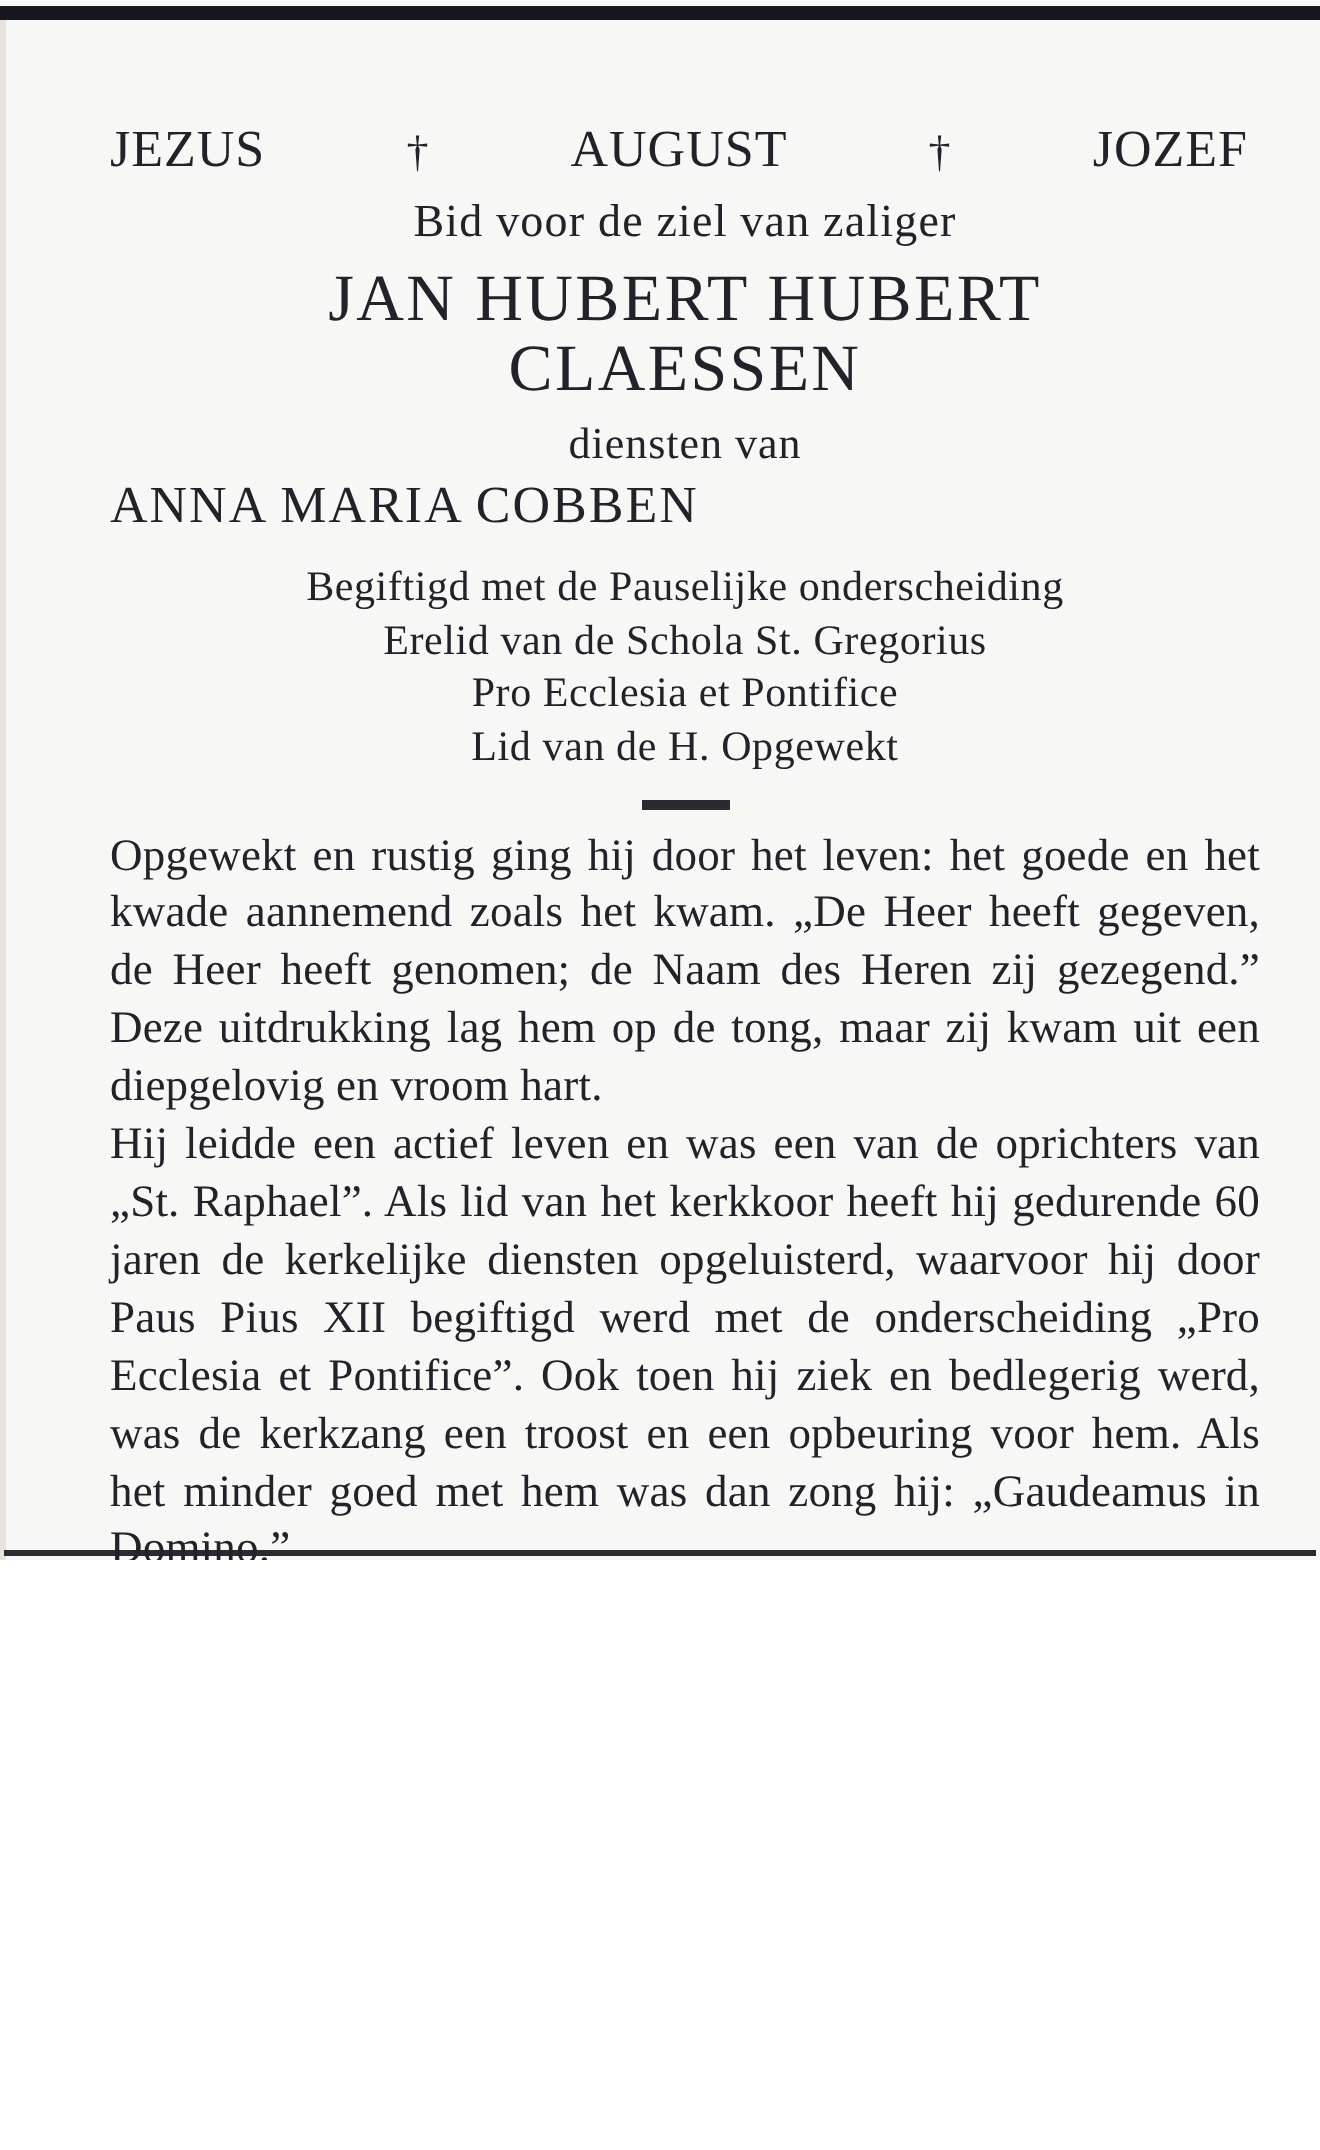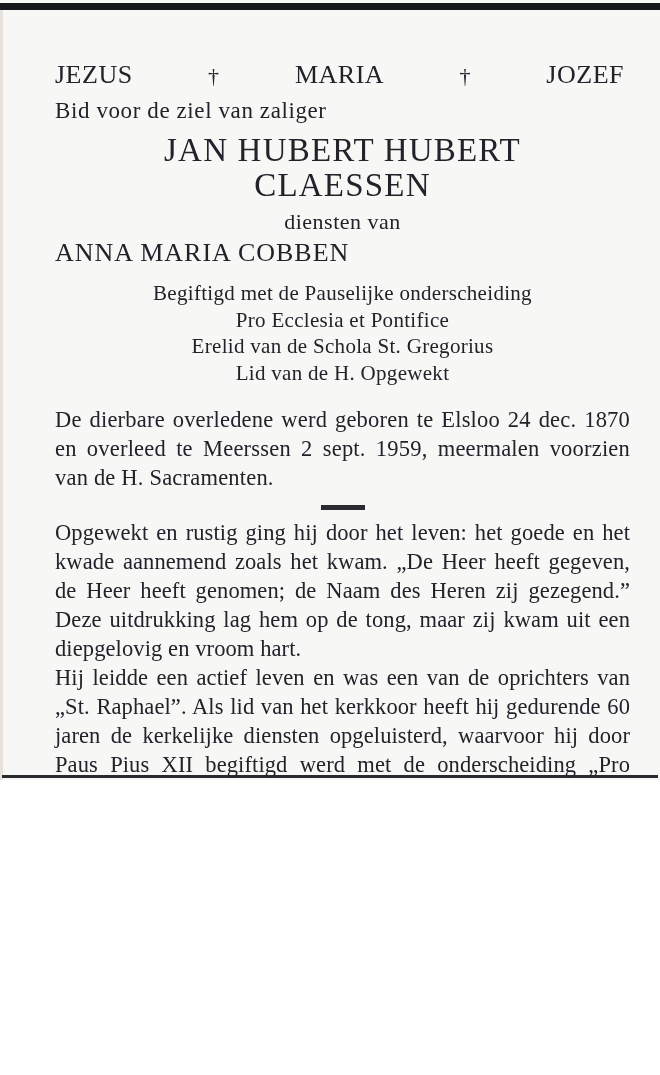--- a/index.html
+++ b/index.html
@@ -66,21 +66,21 @@
     padding: 0 6px 0 0;
     font-size: 26px;
     letter-spacing: 0.5px;
   }
   .jmj .cross {
     font-size: 22px;
     line-height: 1;
   }
 
   .subtitle-bid {
-    text-align: left;
+    text-align: center;
     font-size: 23px;
     margin-top: 8px;
     letter-spacing: 0.6px;
   }
 
   .deceased-name {
     text-align: center;
     font-size: 33px;
     line-height: 1.06;
     margin-top: 9px;
@@ -146,43 +146,42 @@
 
   <div class="scan-edge-top"></div>
   <div class="scan-edge-left"></div>
   <div class="scan-edge-bottom"></div>
 
   <div class="content">
 
     <div class="jmj">
       <span>JEZUS</span>
       <span class="cross">†</span>
-      <span>MARIA</span>
+      <span>AUGUST</span>
       <span class="cross">†</span>
       <span>JOZEF</span>
     </div>
 
     <div class="subtitle-bid">Bid voor de ziel van zaliger</div>
 
     <div class="deceased-name">
       <div>JAN HUBERT HUBERT</div>
       <div>CLAESSEN</div>
     </div>
 
     <div class="relation">diensten van</div>
     <div class="spouse-name">ANNA MARIA COBBEN</div>
 
     <div class="honours">
       <div>Begiftigd met de Pauselijke onderscheiding</div>
+      <div>Erelid van de Schola St. Gregorius</div>
       <div>Pro Ecclesia et Pontifice</div>
-      <div>Erelid van de Schola St. Gregorius</div>
       <div>Lid van de H. Opgewekt</div>
     </div>
 
-    <div class="vitals">De dierbare overledene werd geboren te Elsloo 24 dec. 1870 en overleed te Meerssen 2 sept. 1959, meermalen voorzien van de H. Sacramenten.</div>
 
     <div class="rule-short"></div>
 
     <div class="body-text">
       <p>Opgewekt en rustig ging hij door het leven: het goede en het kwade aannemend zoals het kwam. „De Heer heeft gegeven, de Heer heeft genomen; de Naam des Heren zij gezegend.” Deze uitdrukking lag hem op de tong, maar zij kwam uit een diepgelovig en vroom hart.</p>
       <p>Hij leidde een actief leven en was een van de oprichters van „St. Raphael”. Als lid van het kerkkoor heeft hij gedurende 60 jaren de kerkelijke diensten opgeluisterd, waarvoor hij door Paus Pius XII begiftigd werd met de onderscheiding „Pro Ecclesia et Pontifice”. Ook toen hij ziek en bedlegerig werd, was de kerkzang een troost en een opbeuring voor hem. Als het minder goed met hem was dan zong hij: „Gaudeamus in Domino.”</p>
       <p>Bidden wij voor deze goede christelijke man en vader, opdat hij spoedig ruste in vrede.</p>
 
     </div>
 

